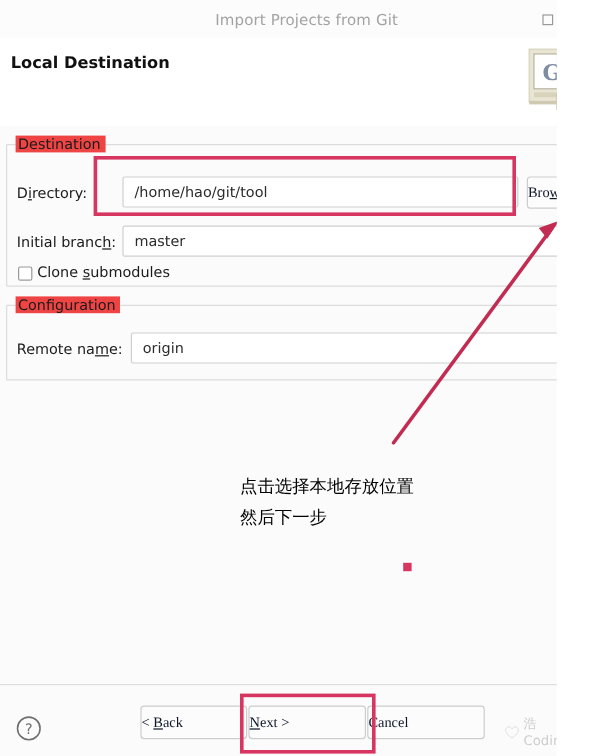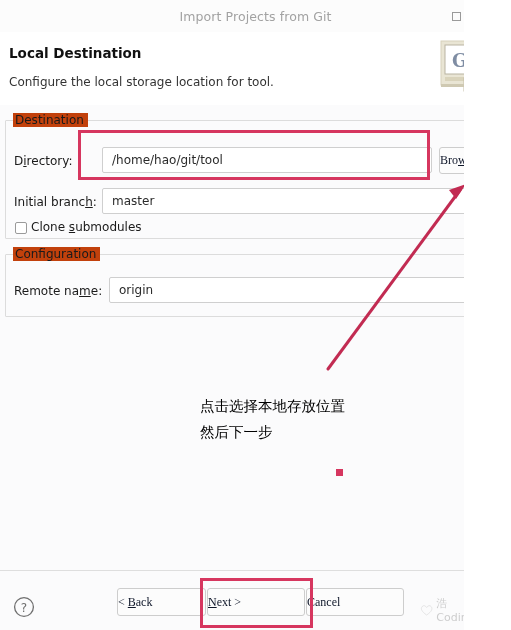--- a/index.html
+++ b/index.html
@@ -107,21 +107,21 @@
 
   .group {
     position: absolute;
     border: 1px solid #dcdcdc;
     border-radius: 1px;
     background: transparent;
   }
   .group-label {
     position: absolute;
     top: -8px; left: 7px;
-    background: #c2410c;
+    background: #ef4444;
     padding: 0 4px 0 2px;
     font-size: 12px;
     color: #1a1a1a;
     white-space: nowrap;
   }
 
   #group-destination {
     left: 5px; top: 15px;
     width: 500px; height: 117px;
   }
@@ -271,21 +271,20 @@
         <div class="maximize-glyph"></div>
       </div>
       <div class="win-btn">
         <div class="close-glyph"></div>
       </div>
     </div>
   </div>
 
   <div class="banner">
     <div class="banner-title">Local Destination</div>
-    <div class="banner-sub">Configure the local storage location for tool.</div>
 
     <svg class="git-logo" viewBox="0 0 66 60">
       <rect x="1" y="1" width="58" height="44" fill="#e9e5d4" stroke="#d8d2bb" stroke-width="1"></rect>
       <rect x="5" y="5" width="50" height="29" fill="#ffffff" stroke="#b9b4a1" stroke-width="1"></rect>
       <text x="12" y="27" font-family="DejaVu Serif, serif" font-size="18" font-weight="bold" fill="#7f8da3">G</text>
       <text x="26" y="27" font-family="DejaVu Serif, serif" font-size="18" font-weight="bold" fill="#cc3b33">I</text>
       <text x="35" y="27" font-family="DejaVu Serif, serif" font-size="18" font-weight="bold" fill="#4f9a3f">T</text>
       <rect x="5" y="37" width="50" height="4" fill="#d9d3bb"></rect>
       <rect x="24" y="38" width="13" height="13" fill="#efe9d2" stroke="#c3bda6" stroke-width="1"></rect>
       <rect x="27" y="41" width="7" height="7" fill="#ffffff" stroke="#c3bda6" stroke-width="0.8"></rect>

